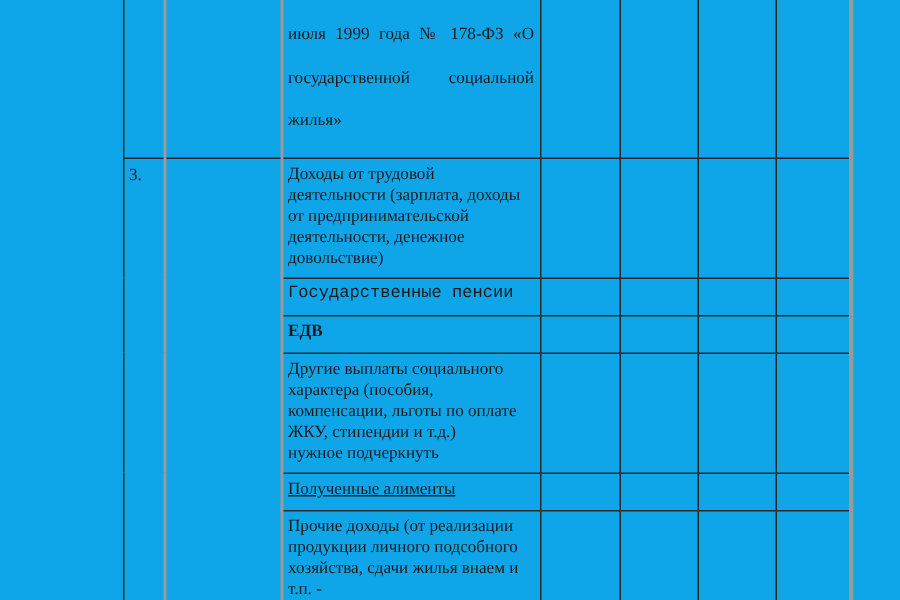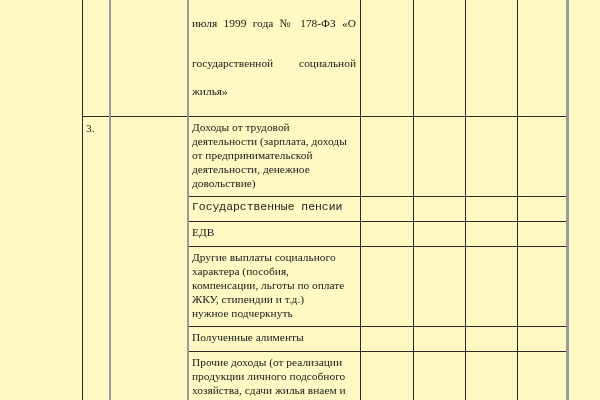--- a/index.html
+++ b/index.html
@@ -7,21 +7,21 @@
     padding: 0;
     background: #ffffff;
     width: 600px;
     height: 400px;
     overflow: hidden;
   }
   .page {
     position: relative;
     width: 600px;
     height: 400px;
-    background: #fef9c3;
+    background: #0ea5e9;
     font-family: "Liberation Serif", "DejaVu Serif", serif;
     color: #1a1a1a;
   }
   table.form-table {
     position: absolute;
     left: 82px;
     top: -23px;
     border-collapse: collapse;
     table-layout: fixed;
     width: 485px;
@@ -59,21 +59,21 @@
   <table class="form-table">
     <tbody>
 
       <tr style="height:72px;">
         <td class="c-num"></td>
         <td class="c-name"></td>
         <td class="c-desc">
           <div class="cell-text justify" style="padding-top:1px;">
             <div style="height:9px;overflow:hidden;line-height:14px;margin-top:0px;">&nbsp;</div>
             <div style="text-align:justify;text-align-last:justify;">июля 1999 года № 178-ФЗ «О</div>
-            <div style="text-align:justify;text-align-last:justify;margin-top:11px;">государственной социальной</div>
+            <div style="text-align:justify;text-align-last:justify;">государственной социальной</div>
             <div>жилья»</div>
           </div>
         </td>
         <td class="c-v1"></td>
         <td class="c-v2"></td>
         <td class="c-v3"></td>
         <td class="c-v4"></td>
       </tr>
 
       <tr style="height:80px;">
@@ -93,42 +93,42 @@
       <tr style="height:25px;font-family:Liberation Mono, monospace;">
         <td class="c-desc">
           <div class="cell-text">Государственные пенсии</div>
         </td>
         <td class="c-v1"></td>
         <td class="c-v2"></td>
         <td class="c-v3"></td>
         <td class="c-v4"></td>
       </tr>
 
-      <tr style="height:25px;">
+      <tr style="height:25px;font-weight:bold;">
         <td class="c-desc">
           <div class="cell-text">ЕДВ</div>
         </td>
         <td class="c-v1"></td>
         <td class="c-v2"></td>
         <td class="c-v3"></td>
         <td class="c-v4"></td>
       </tr>
 
       <tr style="height:80px;">
         <td class="c-desc">
           <div class="cell-text">Другие выплаты социального характера (пособия, компенсации, льготы по оплате ЖКУ, стипендии и т.д.)
 нужное подчеркнуть</div>
         </td>
         <td class="c-v1"></td>
         <td class="c-v2"></td>
         <td class="c-v3"></td>
         <td class="c-v4"></td>
       </tr>
 
-      <tr style="height:25px;">
+      <tr style="height:25px;text-decoration:underline;">
         <td class="c-desc">
           <div class="cell-text">Полученные алименты</div>
         </td>
         <td class="c-v1"></td>
         <td class="c-v2"></td>
         <td class="c-v3"></td>
         <td class="c-v4"></td>
       </tr>
 
       <tr style="height:80px;">

